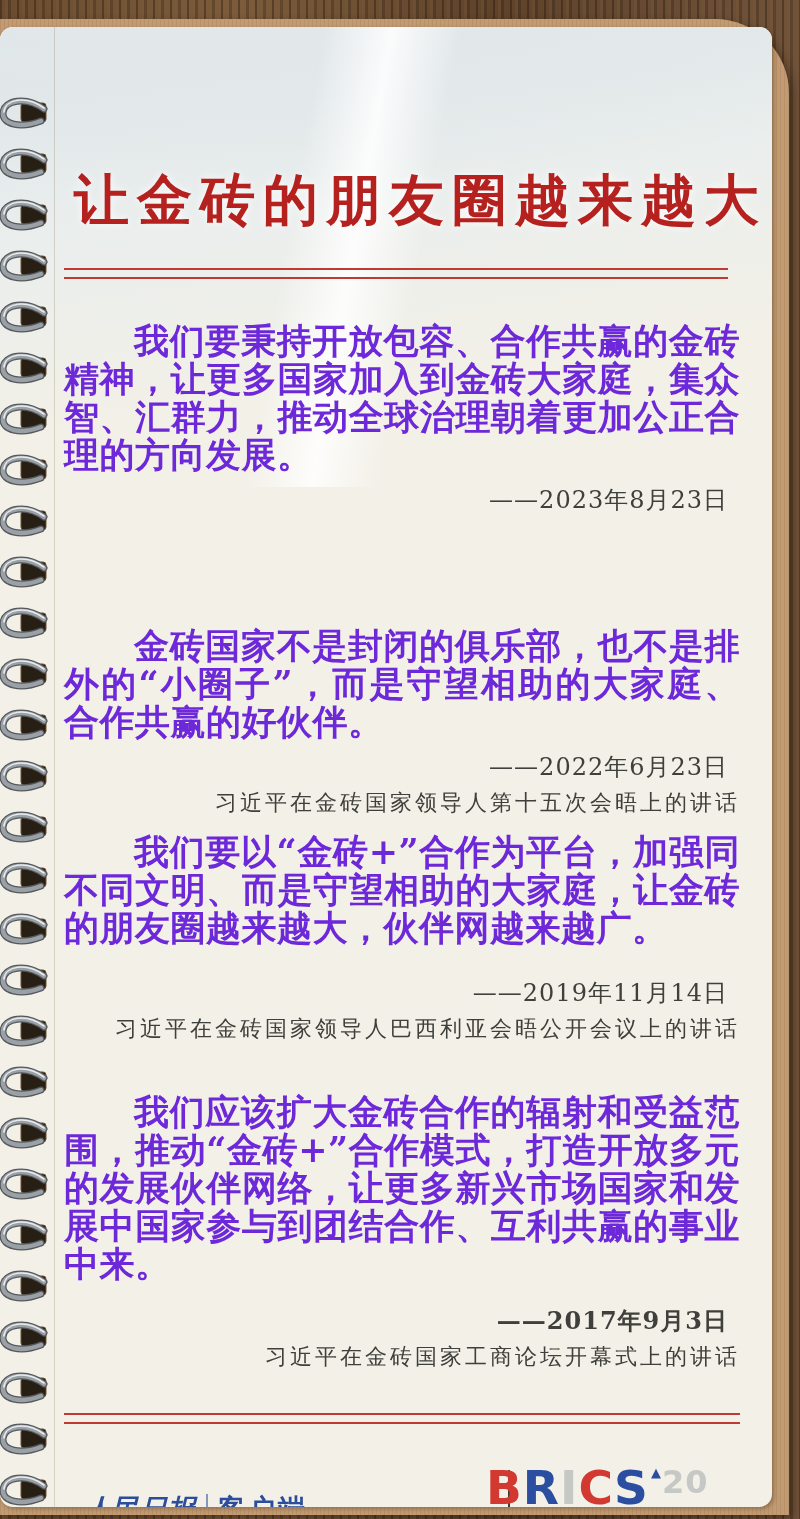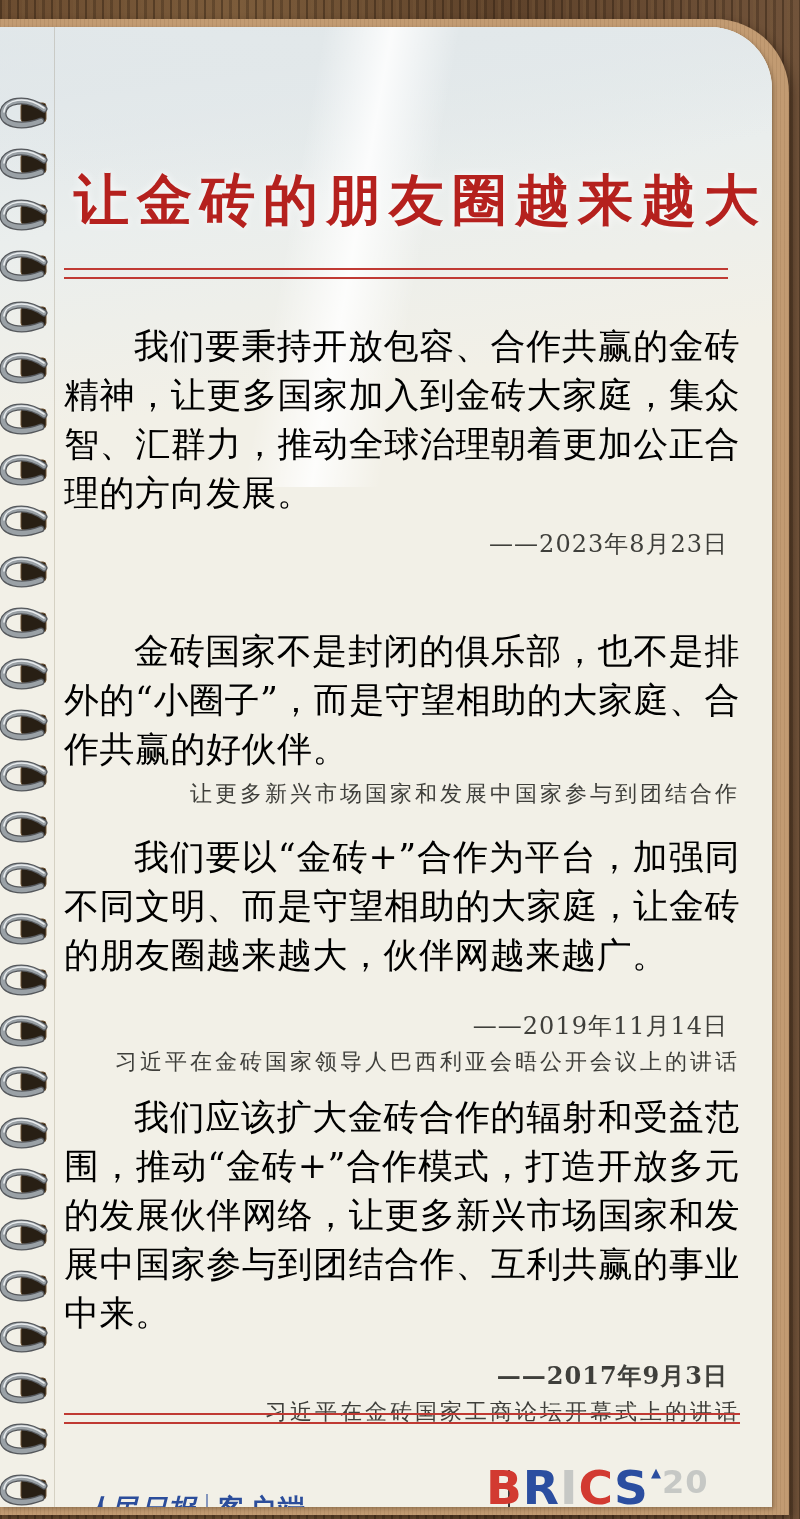--- a/index.html
+++ b/index.html
@@ -10,38 +10,38 @@
         rgba(120,90,58,.30) 5px 8px, rgba(38,24,12,.28) 8px 11px, rgba(38,24,12,0) 11px 17px),
       linear-gradient(90deg,#6b4c30 0%,#7c5c3b 30%,#5e422a 62%,#71533a 100%);
     font-family:"DejaVu Serif", serif;}
   
   .backing{position:absolute;left:0;top:19px;right:11px;bottom:4px;
     background:#c29b72;
     background-image:repeating-linear-gradient(90deg, rgba(90,60,30,.10) 0 1px, transparent 1px 4px);
     border-top-right-radius:74px;box-shadow:4px 4px 8px rgba(30,18,8,.45);}
   
   .page{position:absolute;left:0;top:27px;right:28px;bottom:12px;background:#f2f0e7;
-    border-top-right-radius:62px;overflow:hidden;box-shadow:2px 2px 4px rgba(60,40,20,.35);}
+    border-top-right-radius:62px;overflow:hidden;box-shadow:2px 2px 4px rgba(60,40,20,.35);border-radius:13px;}
   .sheen{position:absolute;left:0;top:0;right:0;height:460px;pointer-events:none;
     background:
       linear-gradient(100deg, rgba(255,255,255,0) 38%, rgba(255,255,255,.85) 46%, rgba(255,255,255,0) 54%),
       radial-gradient(140% 120% at 40% -55%, #d7dfe4 0%, #e2e8ea 48%, rgba(242,240,231,0) 78%),
       linear-gradient(172deg, #dde4e8 0%, #eaeeed 38%, rgba(242,240,231,0) 72%);}
   .margin-line{position:absolute;left:54px;top:0;bottom:0;width:1px;background:rgba(140,128,104,.28);}
   .spiral{position:absolute;left:0;top:62px;}
   
   .title{position:absolute;left:74px;top:100px;font-size:55px;font-weight:bold;color:#b5211e;
     letter-spacing:8px;white-space:nowrap;text-shadow:0 0 8px rgba(255,255,255,.9);}
   .rule{position:absolute;height:7px;border-top:2px solid #c03a33;border-bottom:2px solid #c03a33;}
   .rule.top{left:64px;width:664px;top:241px;}
   .rule.bottom{left:64px;width:676px;top:1386px;}
   
   .quote{position:absolute;left:64px;width:676px;}
   .q1{top:295px;}.q2{top:600px;}.q3{top:806px;}.q4{top:1066px;}
-  .quote-text{font-size:35px;line-height:49px;font-weight:normal;color:#000000;
+  .quote-text{font-size:35px;line-height:38px;font-weight:bold;color:#6d28d9;
     text-align:justify;text-indent:2em;letter-spacing:.5px;margin:0;}
   .quote-date{margin:10px 12px 0;text-align:right;font-size:24px;color:#3f3f3b;letter-spacing:1px;}
   .q3 .quote-date{margin-top:30px;text-align:right;}
   .q4 .quote-date{margin-top:22px;font-weight:bold;}
   .quote-source{margin:5px 0 0;text-align:right;font-size:22px;color:#3f3f3b;letter-spacing:3px;}
   
   .pd-logo{position:absolute;left:84px;top:1464px;display:flex;align-items:center;gap:10px;color:#2b4d9b;}
   .pd-script{font-family:"DejaVu Serif",serif;font-style:italic;font-weight:bold;font-size:27px;letter-spacing:1px;}
   .pd-divider{width:2px;height:30px;background:#2b4d9b;opacity:.55;}
   .pd-client{font-family:"DejaVu Sans",sans-serif;font-weight:bold;font-size:27px;letter-spacing:3px;}
@@ -81,21 +81,22 @@
     <h1 class="title">让金砖的朋友圈越来越大</h1>
     <div class="rule top"></div>
 
     <section class="quote q1">
       <p class="quote-text">我们要秉持开放包容、合作共赢的金砖精神，让更多国家加入到金砖大家庭，集众智、汇群力，推动全球治理朝着更加公正合理的方向发展。</p>
       <p class="quote-date">——2023年8月23日</p>
     </section>
 
     <section class="quote q2">
       <p class="quote-text">金砖国家不是封闭的俱乐部，也不是排外的“小圈子”，而是守望相助的大家庭、合作共赢的好伙伴。</p>
-      <p class="quote-source">让更多新兴市场国家和发展中国家参与到团结合作</p>
+      <p class="quote-date">——2022年6月23日</p>
+      <p class="quote-source">习近平在金砖国家领导人第十五次会晤上的讲话</p>
     </section>
 
     <section class="quote q3">
       <p class="quote-text">我们要以“金砖+”合作为平台，加强同不同文明、而是守望相助的大家庭，让金砖的朋友圈越来越大，伙伴网越来越广。</p>
       <p class="quote-date">——2019年11月14日</p>
       <p class="quote-source">习近平在金砖国家领导人巴西利亚会晤公开会议上的讲话</p>
     </section>
 
     <section class="quote q4">
       <p class="quote-text">我们应该扩大金砖合作的辐射和受益范围，推动“金砖+”合作模式，打造开放多元的发展伙伴网络，让更多新兴市场国家和发展中国家参与到团结合作、互利共赢的事业中来。</p>

